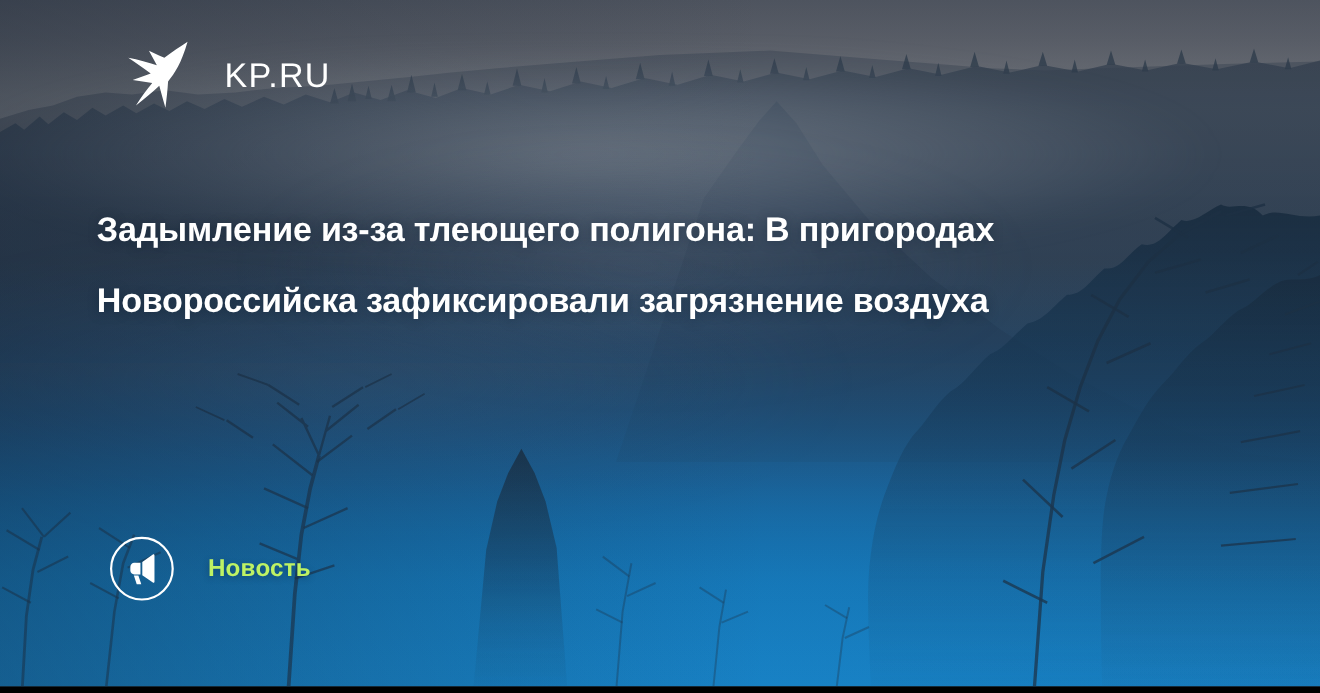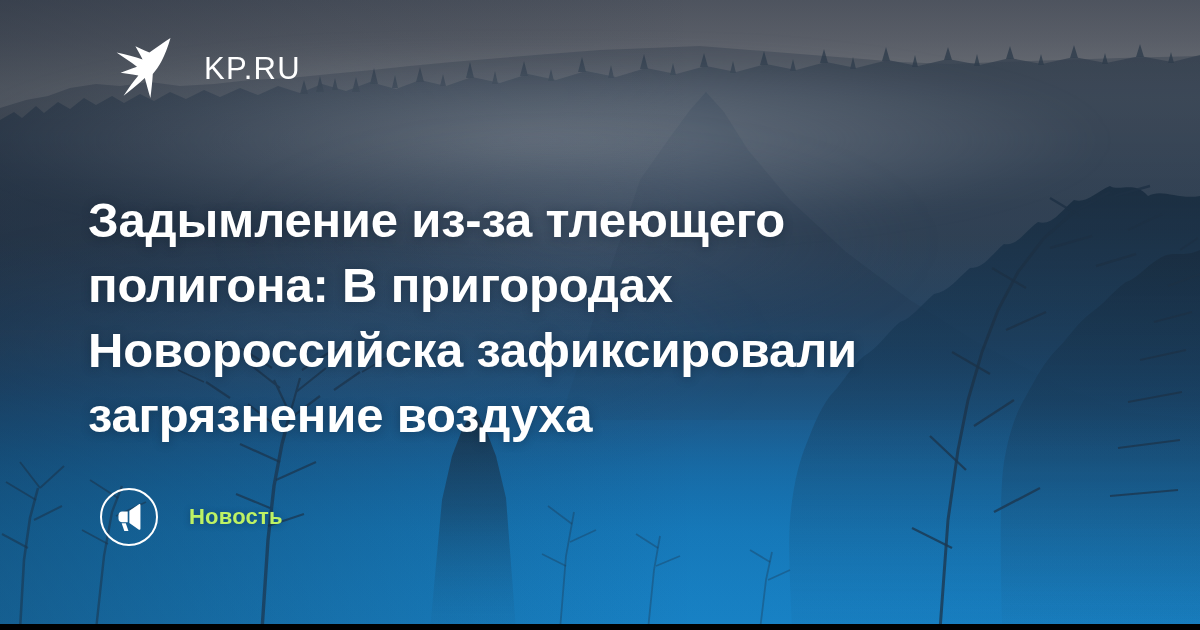--- a/index.html
+++ b/index.html
@@ -135,21 +135,21 @@
     white-space: nowrap;
   }
 
   
   .headline {
     position: absolute;
     left: 88px;
     top: 155px;
     width: 930px;
     color: #ffffff;
-    font-size: 49px;
+    font-size: 31px;
     font-weight: 700;
     line-height: 65px;
     letter-spacing: -0.2px;
     text-shadow: 0 1px 10px rgba(10,24,40,.35);
   }
 
   
   .label-row {
     position: absolute;
     left: 100px;

